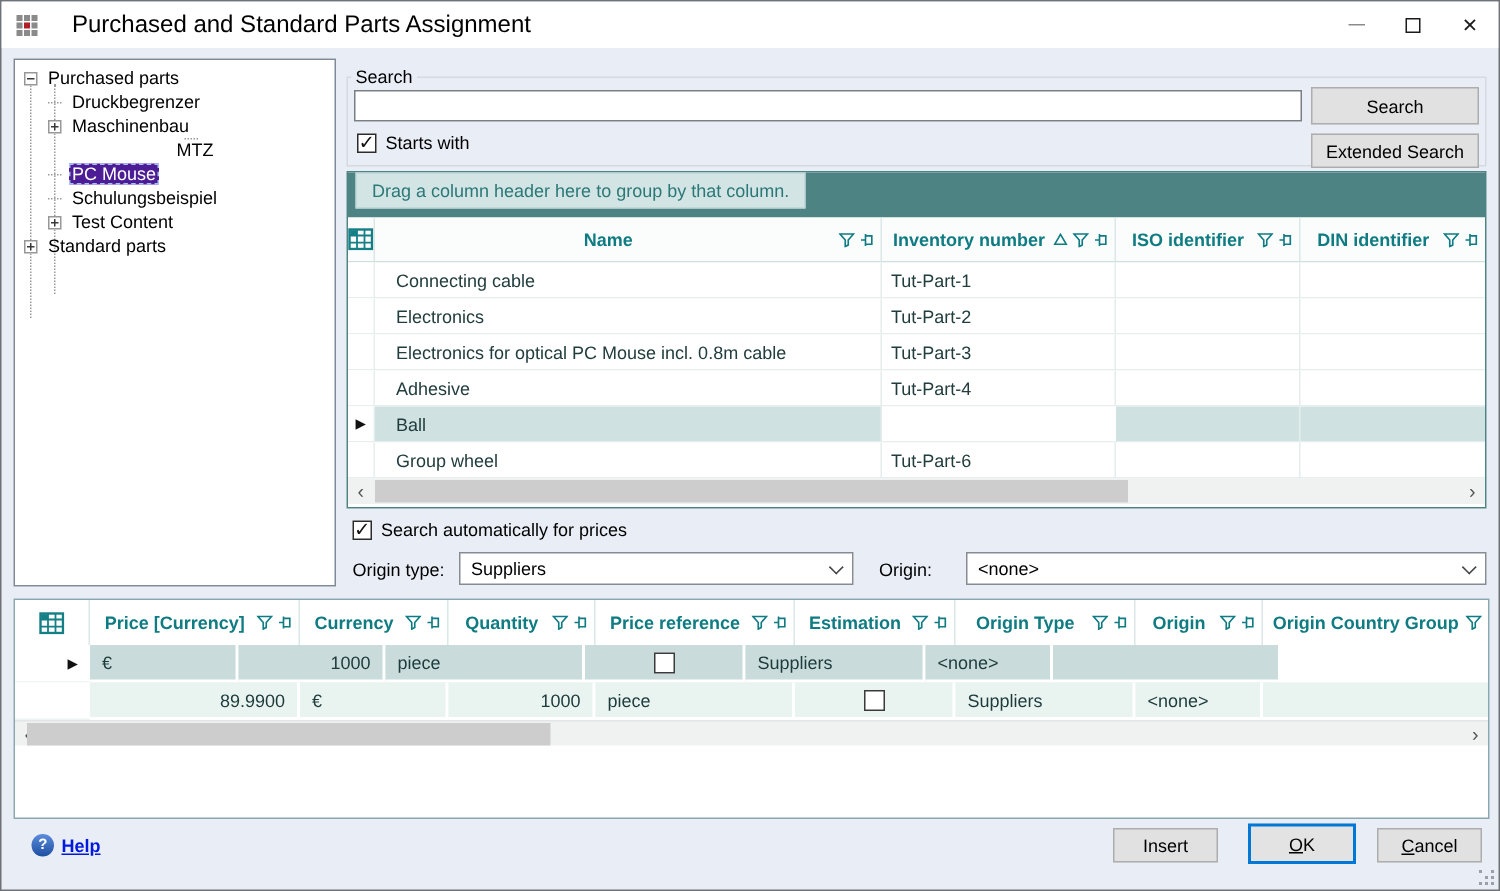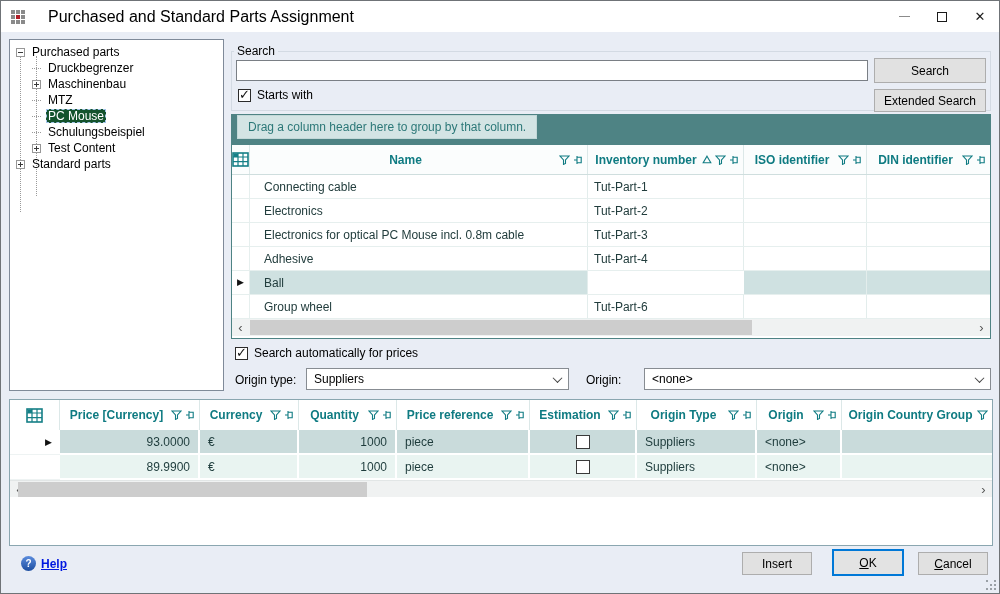--- a/index.html
+++ b/index.html
@@ -21,21 +21,21 @@
   .glyph-close{font-size:13px;color:#1a1a1a;line-height:1;}
 
   
   .tree{position:absolute;left:8px;top:38px;width:215px;height:352px;background:#fff;border:1px solid #7f8a99;padding-top:4px;overflow:hidden;}
   .titem{height:16px;display:flex;align-items:center;position:relative;}
   .exp{width:9px;height:9px;border:1px solid #979797;background:#fff;position:relative;flex:none;}
   .exp::before,.exp.minus::before{content:"";position:absolute;left:1px;right:1px;top:3px;border-top:1px solid #3a3a3a;}
   .exp.plus::after{content:"";position:absolute;top:1px;bottom:1px;left:3px;border-left:1px solid #3a3a3a;}
   .stub{width:9px;border-top:1px dotted #9a9a9a;flex:none;}
   .tlabel{margin-left:5px;padding:0 2px;white-space:nowrap;}
-  .tlabel.sel{background:#14532d;color:#fff;outline:1px dashed rgba(180,210,255,.9);outline-offset:-1px;}
+  .tlabel.sel{background:#4c1d95;color:#fff;outline:1px dashed rgba(180,210,255,.9);outline-offset:-1px;}
   .guide{position:absolute;border-left:1px dotted #9a9a9a;width:0;}
 
   
   .sgroup{position:absolute;left:230px;top:50px;width:760px;height:60px;border:1px solid #d3dae3;}
   .sgroup-label{position:absolute;left:2px;top:-8px;background:#e9edf5;padding:0 3px;}
   .tinput{position:absolute;left:4px;top:8px;width:632px;height:21px;background:#fff;border:1px solid #7a7f85;font:inherit;padding:0 4px;}
   .cb{width:13px;height:13px;background:#fff;border:1px solid #2b2b2b;position:relative;flex:none;}
   .cb.checked::after{content:"✓";position:absolute;left:0px;top:-3px;font-size:13px;font-weight:700;color:#101010;}
   .cbrow{display:flex;align-items:center;gap:6px;}
   .btn{background:#e1e1e1;border:1px solid #adadad;display:flex;align-items:center;justify-content:center;font:inherit;}
@@ -123,21 +123,21 @@
       <span class="tlabel">Purchased parts</span>
     </div>
     <div class="titem" style="padding-left:22px;">
       <span class="stub"></span>
       <span class="tlabel">Druckbegrenzer</span>
     </div>
     <div class="titem" style="padding-left:22px;">
       <span class="exp plus"></span>
       <span class="tlabel">Maschinenbau</span>
     </div>
-    <div class="titem" style="padding-left:22px;">
+    <div class="titem" style="padding-left:22px;flex-direction:column;">
       <span class="stub"></span>
       <span class="tlabel">MTZ</span>
     </div>
     <div class="titem" style="padding-left:22px;">
       <span class="stub"></span>
       <span class="tlabel sel">PC Mouse</span>
     </div>
     <div class="titem" style="padding-left:22px;">
       <span class="stub"></span>
       <span class="tlabel">Schulungsbeispiel</span>
@@ -384,21 +384,20 @@
               <path d="M1 1h9L6.5 5v3.4l-2 1V5L1 1z" fill="none" stroke="#0f7b82" stroke-width="1.1"></path>
             </svg>
         </span>
       </span>
     </div>
 
     <div class="prow r0">
       <span class="ind">
           <span class="arrow">▶</span>
         </span>
-      <span class="pcell num" style="width:140px;">93.0000</span>
       <span class="pcell" style="width:99px;">€</span>
       <span class="pcell num" style="width:98px;">1000</span>
       <span class="pcell" style="width:133px;">piece</span>
       <span class="pcell ctr" style="width:107px;">
           <span class="ecb"></span>
         </span>
       <span class="pcell" style="width:120px;">Suppliers</span>
       <span class="pcell" style="width:85px;">&lt;none&gt;</span>
       <span class="pcell" style="width:150px;border-right:none;"></span>
     </div>

